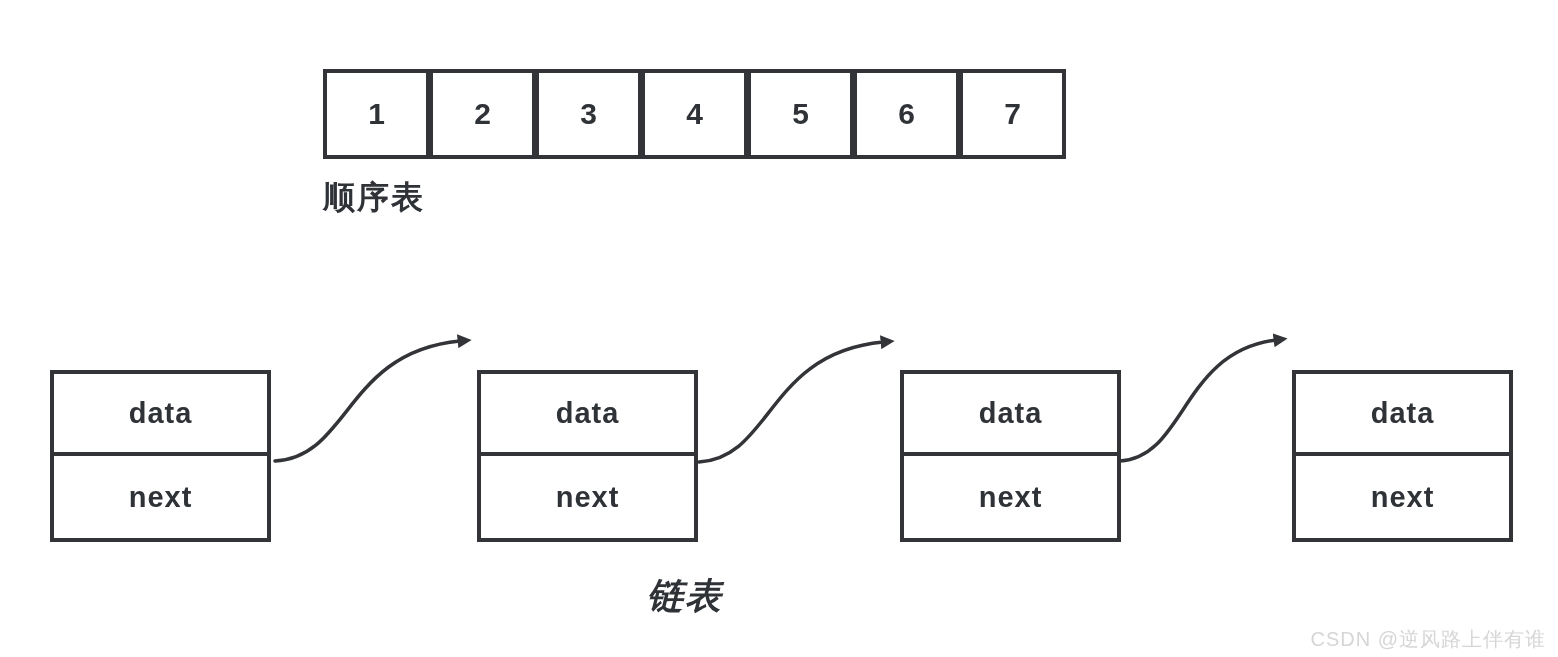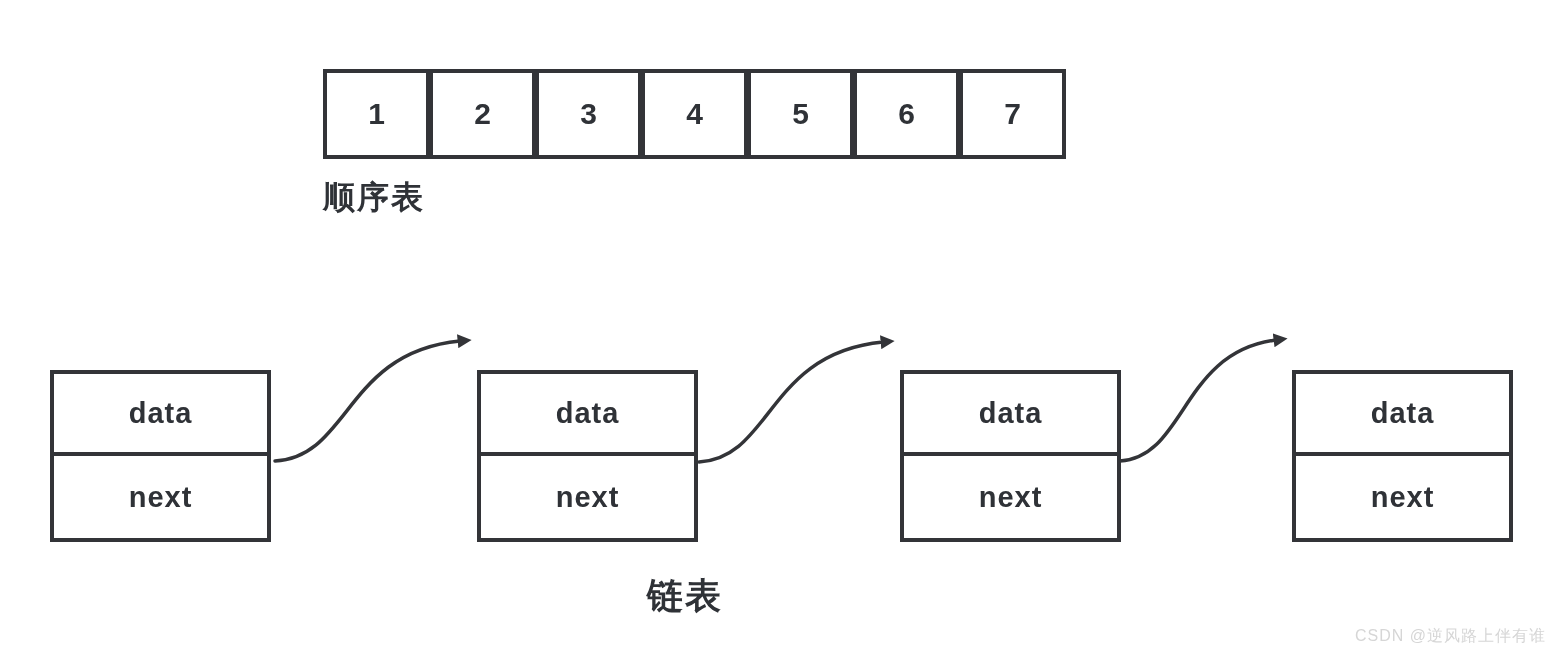--- a/index.html
+++ b/index.html
@@ -42,30 +42,31 @@
   .node-cell.data{border-bottom:4px solid var(--line);}
   .node1{left:50px;}
   .node2{left:477px;}
   .node3{left:900px;}
   .node4{left:1292px;}
 
   .list-label{
     position:absolute;left:323px;top:572px;width:724px;
     text-align:center;font-size:36px;font-weight:bold;color:var(--text);
     letter-spacing:2px;
+    font-style:italic;
   }
 
   
   svg.arrows{position:absolute;left:0;top:0;width:1558px;height:657px;pointer-events:none;}
   svg.arrows path.link{stroke:var(--line);stroke-width:3.5;fill:none;stroke-linecap:round;}
 
   
   .watermark{
     position:absolute;right:12px;top:626px;
-    font-size:16px;color:var(--wm);letter-spacing:1px;
+    font-size:20px;color:var(--wm);letter-spacing:1px;
   }
 </style>
 </head>
 <body>
 
 <div class="canvas">
 
   <div class="array">
     <div class="array-cell">1</div>
     <div class="array-cell">2</div>

